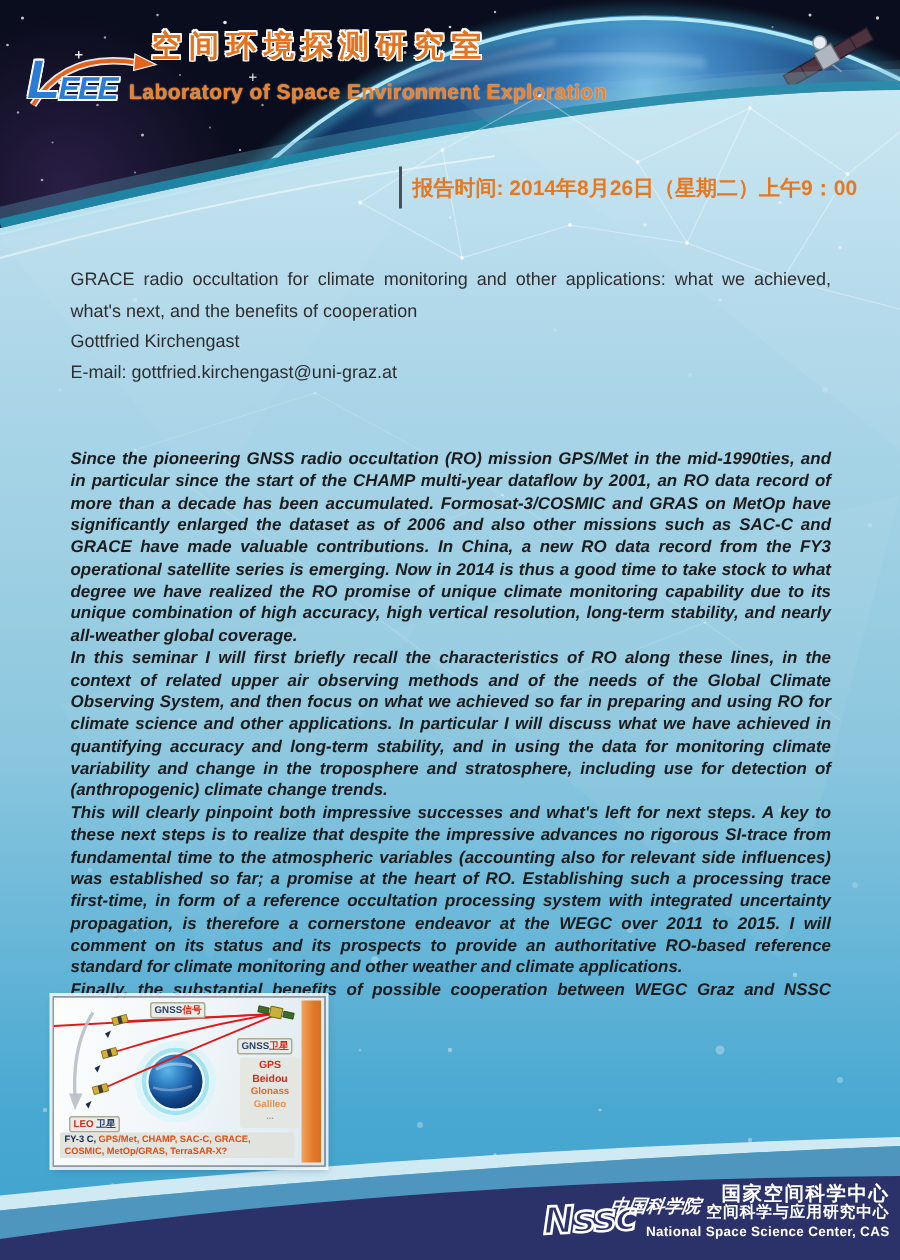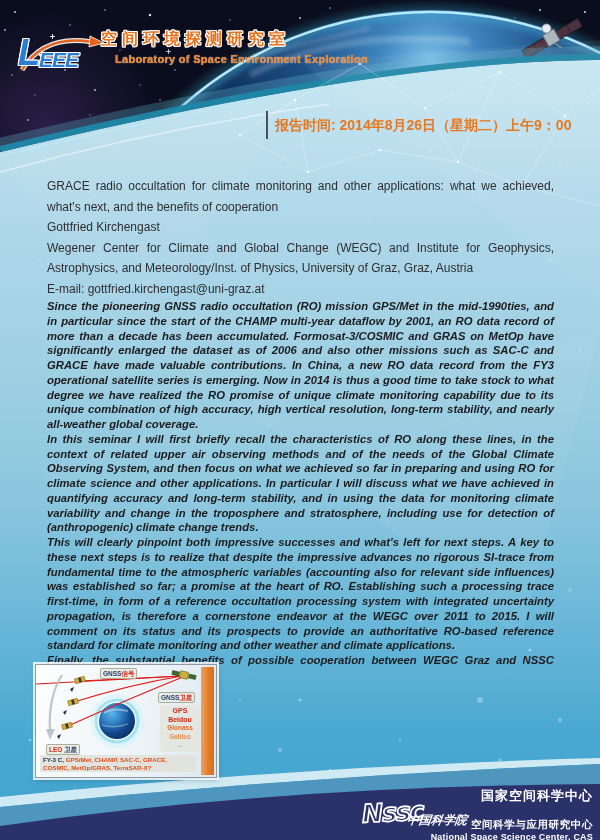--- a/index.html
+++ b/index.html
@@ -14,28 +14,27 @@
 
   
   .logo-mark{position:absolute;left:12px;top:26px;width:95px;height:58px;z-index:5;}
   .logo-l,.logo-e{
     position:absolute;font-style:italic;font-weight:bold;color:#2a7cd4;
     text-shadow:-1px 0 #fff,1px 0 #fff,0 -1px #fff,0 1px #fff,-1px -1px #fff,1px 1px #fff,1px -1px #fff,-1px 1px #fff;
   }
   .logo-l{left:6px;top:6px;font-size:36px;}
   .logo-e{left:27px;top:22px;font-size:21px;letter-spacing:-1px;}
   .org-cn{
-    position:absolute;left:85px;top:29px;z-index:5;font-size:16px;font-weight:bold;letter-spacing:5px;color:#e4731f;white-space:nowrap;
+    position:absolute;left:85px;top:17px;z-index:5;font-size:20px;font-weight:bold;letter-spacing:5px;color:#e4731f;white-space:nowrap;
     text-shadow:-1px 0 #fff,1px 0 #fff,0 -1px #fff,0 1px #fff,-1px -1px #fff,1px 1px #fff,1px -1px #fff,-1px 1px #fff;
     padding-left:16px;
   }
   .org-en{
-    position:absolute;left:86px;top:53px;z-index:5;font-size:11px;font-weight:bold;color:#ef8026;white-space:nowrap;letter-spacing:.3px;
+    position:absolute;left:86px;top:53px;z-index:5;font-size:14px;font-weight:bold;color:#ef8026;white-space:nowrap;letter-spacing:.3px;
     text-shadow:0 0 1px rgba(255,255,255,.95);
-    margin-left:29px;
   }
 
   
   .banner{position:absolute;left:266px;top:111px;z-index:5;border-left:2px solid #4a5058;padding:3px 0 3px 7px;text-align:right;}
   .banner div{font-size:14px;font-weight:bold;color:#e8781e;line-height:22px;white-space:nowrap;}
 
   
   .talk{position:absolute;left:47px;top:176px;width:507px;z-index:5;color:#2e2e30;font-size:12px;line-height:20.6px;text-align:justify;}
   .talk p{margin:0;}
 
@@ -69,21 +68,21 @@
   .nssc-logo{
     position:absolute;left:362px;top:798px;z-index:6;font-family:"DejaVu Sans",sans-serif;
     font-style:italic;font-weight:900;font-size:25px;letter-spacing:-1px;color:#2b3169;
     -webkit-text-stroke:1.7px #ffffff;transform:rotate(-3deg);text-shadow:0 0 1px #fff;
   }
   .footer-cn{position:absolute;right:7px;top:789px;z-index:6;color:#fff;text-align:right;}
   .cn-row{display:flex;align-items:flex-end;justify-content:flex-end;gap:4px;}
   .cas-script{font-family:"DejaVu Serif",serif;font-style:italic;font-weight:bold;font-size:12px;transform:skewX(-8deg);padding-bottom:1px;}
   .cn-stack{display:inline-flex;flex-direction:column;align-items:flex-end;}
   .cn1{font-size:13px;font-weight:bold;letter-spacing:1px;line-height:13px;}
-  .cn2{font-size:10.5px;font-weight:bold;letter-spacing:.6px;line-height:11px;margin-top:17px;}
+  .cn2{font-size:10.5px;font-weight:bold;letter-spacing:.6px;line-height:11px;margin-top:1px;}
   .cn-en{font-size:9px;font-weight:bold;letter-spacing:.2px;margin-top:2px;line-height:10px;}
 </style>
 </head>
 <body>
 
 <div class="poster">
 
   <svg class="hdr-svg" width="600" height="230" viewBox="0 0 600 230">
     <defs>
       <radialGradient id="earthG" cx="0.5" cy="0.07" r="0.55">
@@ -294,21 +293,20 @@
   <div class="org-cn">空间环境探测研究室</div>
   <div class="org-en">Laboratory of Space Environment Exploration</div>
 
   <div class="banner">
     <div>报告时间: 2014年8月26日（星期二）上午9：00</div>
   </div>
 
   <div class="talk">
     <p>GRACE radio occultation for climate monitoring and other applications: what we achieved, what's next, and the benefits of cooperation</p>
     <p>Gottfried Kirchengast</p>
-    <p>Wegener Center for Climate and Global Change (WEGC) and Institute for Geophysics, Astrophysics, and Meteorology/Inst. of Physics, University of Graz, Graz, Austria</p>
     <p>E-mail: gottfried.kirchengast@uni-graz.at</p>
   </div>
 
   <div class="abstract">
     <p>Since the pioneering GNSS radio occultation (RO) mission GPS/Met in the mid-1990ties, and in particular since the start of the CHAMP multi-year dataflow by 2001, an RO data record of more than a decade has been accumulated. Formosat-3/COSMIC and GRAS on MetOp have significantly enlarged the dataset as of 2006 and also other missions such as SAC-C and GRACE have made valuable contributions. In China, a new RO data record from the FY3 operational satellite series is emerging. Now in 2014 is thus a good time to take stock to what degree we have realized the RO promise of unique climate monitoring capability due to its unique combination of high accuracy, high vertical resolution, long-term stability, and nearly all-weather global coverage.</p>
     <p>In this seminar I will first briefly recall the characteristics of RO along these lines, in the context of related upper air observing methods and of the needs of the Global Climate Observing System, and then focus on what we achieved so far in preparing and using RO for climate science and other applications. In particular I will discuss what we have achieved in quantifying accuracy and long-term stability, and in using the data for monitoring climate variability and change in the troposphere and stratosphere, including use for detection of (anthropogenic) climate change trends.</p>
     <p>This will clearly pinpoint both impressive successes and what's left for next steps. A key to these next steps is to realize that despite the impressive advances no rigorous SI-trace from fundamental time to the atmospheric variables (accounting also for relevant side influences) was established so far; a promise at the heart of RO. Establishing such a processing trace first-time, in form of a reference occultation processing system with integrated uncertainty propagation, is therefore a cornerstone endeavor at the WEGC over 2011 to 2015. I will comment on its status and its prospects to provide an authoritative RO-based reference standard for climate monitoring and other weather and climate applications.</p>
     <p>Finally, the substantial benefits of possible cooperation between WEGC Graz and NSSC Beijing, will be addressed.</p>
   </div>
 

